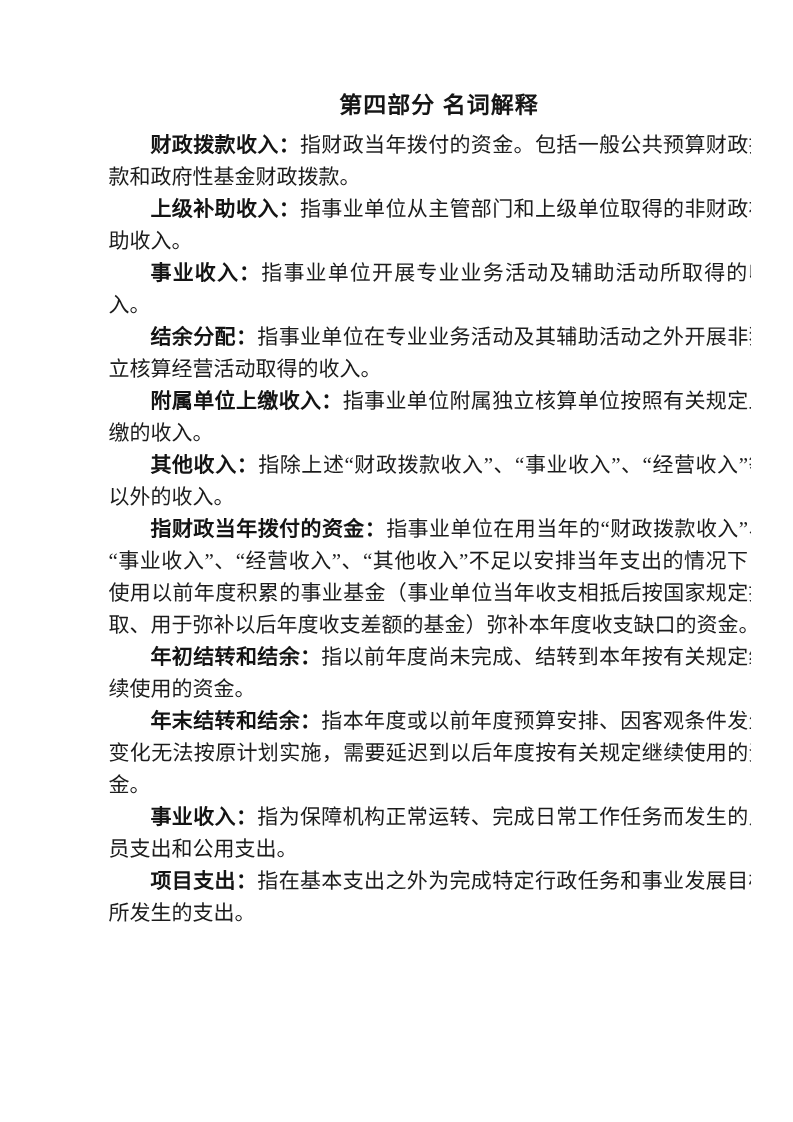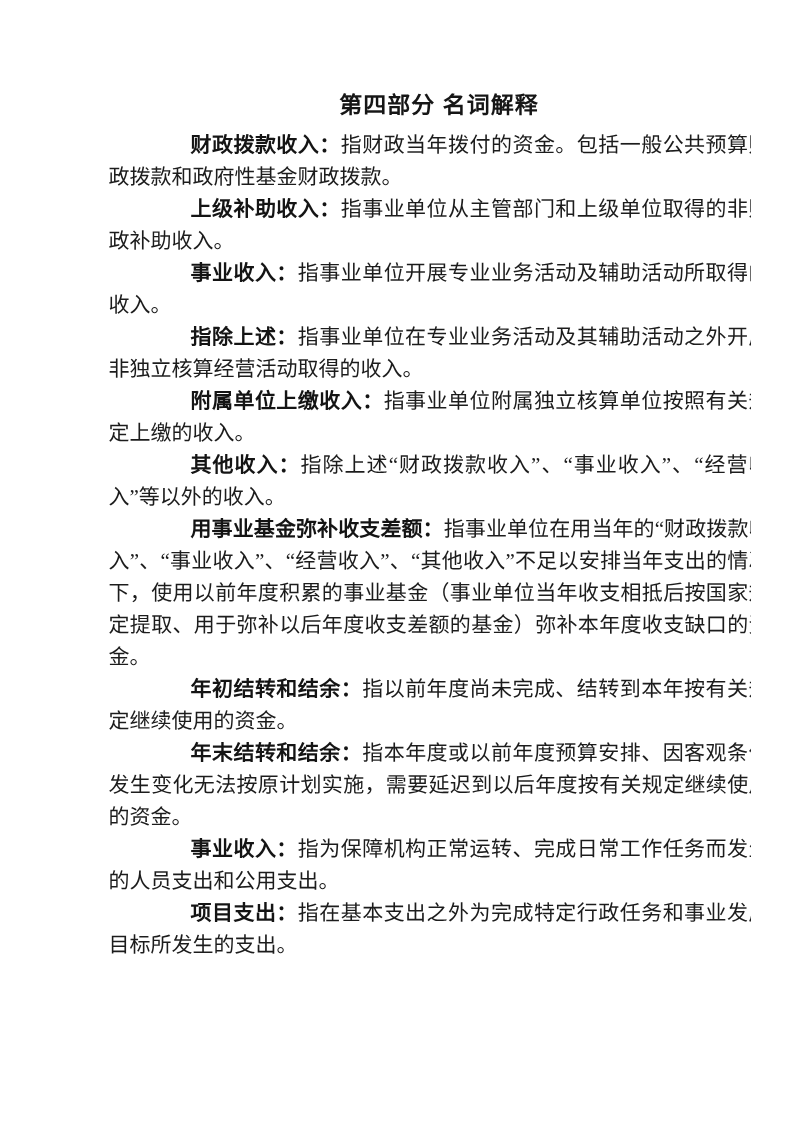--- a/index.html
+++ b/index.html
@@ -38,44 +38,43 @@
     font-size: 21px;
     line-height: 32px;
     text-align: justify;
     text-indent: 2em;
     color: #1c1c1c;
   }
   .term-label {
     font-family: "Liberation Sans", "DejaVu Sans", sans-serif;
     font-weight: 700;
     color: #141414;
-    margin-left: 40px;
   }
 </style>
 </head>
 <body>
 
 <div class="page">
   <div class="content">
 
     <h1 class="doc-title">第四部分 名词解释</h1>
 
     <p class="term-paragraph"><b class="term-label">财政拨款收入：</b><span>指财政当年拨付的资金。包括一般公共预算财政拨款和政府性基金财政拨款。</span></p>
 
     <p class="term-paragraph"><b class="term-label">上级补助收入：</b><span>指事业单位从主管部门和上级单位取得的非财政补助收入。</span></p>
 
     <p class="term-paragraph"><b class="term-label">事业收入：</b><span>指事业单位开展专业业务活动及辅助活动所取得的收入。</span></p>
 
-    <p class="term-paragraph"><b class="term-label">指除上述：</b><span>指事业单位在专业业务活动及其辅助活动之外开展非独立核算经营活动取得的收入。</span></p>
+    <p class="term-paragraph"><b class="term-label">结余分配：</b><span>指事业单位在专业业务活动及其辅助活动之外开展非独立核算经营活动取得的收入。</span></p>
 
     <p class="term-paragraph"><b class="term-label">附属单位上缴收入：</b><span>指事业单位附属独立核算单位按照有关规定上缴的收入。</span></p>
 
     <p class="term-paragraph"><b class="term-label">其他收入：</b><span>指除上述“财政拨款收入”、“事业收入”、“经营收入”等以外的收入。</span></p>
 
-    <p class="term-paragraph"><b class="term-label">用事业基金弥补收支差额：</b><span>指事业单位在用当年的“财政拨款收入”、“事业收入”、“经营收入”、“其他收入”不足以安排当年支出的情况下，使用以前年度积累的事业基金（事业单位当年收支相抵后按国家规定提取、用于弥补以后年度收支差额的基金）弥补本年度收支缺口的资金。</span></p>
+    <p class="term-paragraph"><b class="term-label">指财政当年拨付的资金：</b><span>指事业单位在用当年的“财政拨款收入”、“事业收入”、“经营收入”、“其他收入”不足以安排当年支出的情况下，使用以前年度积累的事业基金（事业单位当年收支相抵后按国家规定提取、用于弥补以后年度收支差额的基金）弥补本年度收支缺口的资金。</span></p>
 
     <p class="term-paragraph"><b class="term-label">年初结转和结余：</b><span>指以前年度尚未完成、结转到本年按有关规定继续使用的资金。</span></p>
 
 
     <p class="term-paragraph"><b class="term-label">年末结转和结余：</b><span>指本年度或以前年度预算安排、因客观条件发生变化无法按原计划实施，需要延迟到以后年度按有关规定继续使用的资金。</span></p>
 
     <p class="term-paragraph"><b class="term-label">事业收入：</b><span>指为保障机构正常运转、完成日常工作任务而发生的人员支出和公用支出。</span></p>
 
     <p class="term-paragraph"><b class="term-label">项目支出：</b><span>指在基本支出之外为完成特定行政任务和事业发展目标所发生的支出。</span></p>
 

